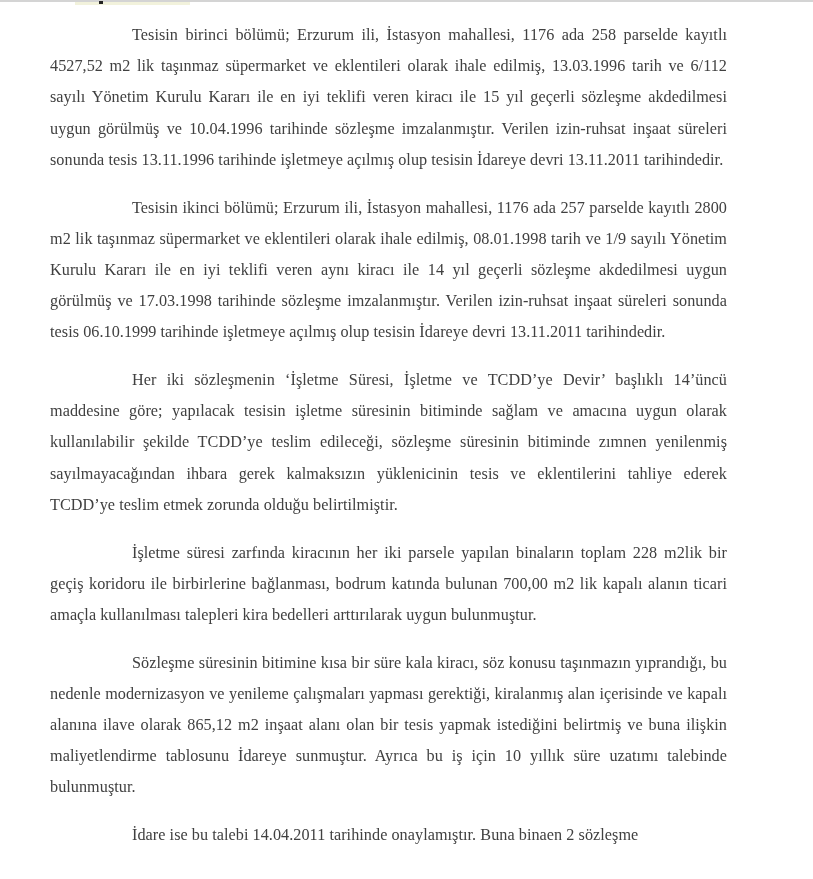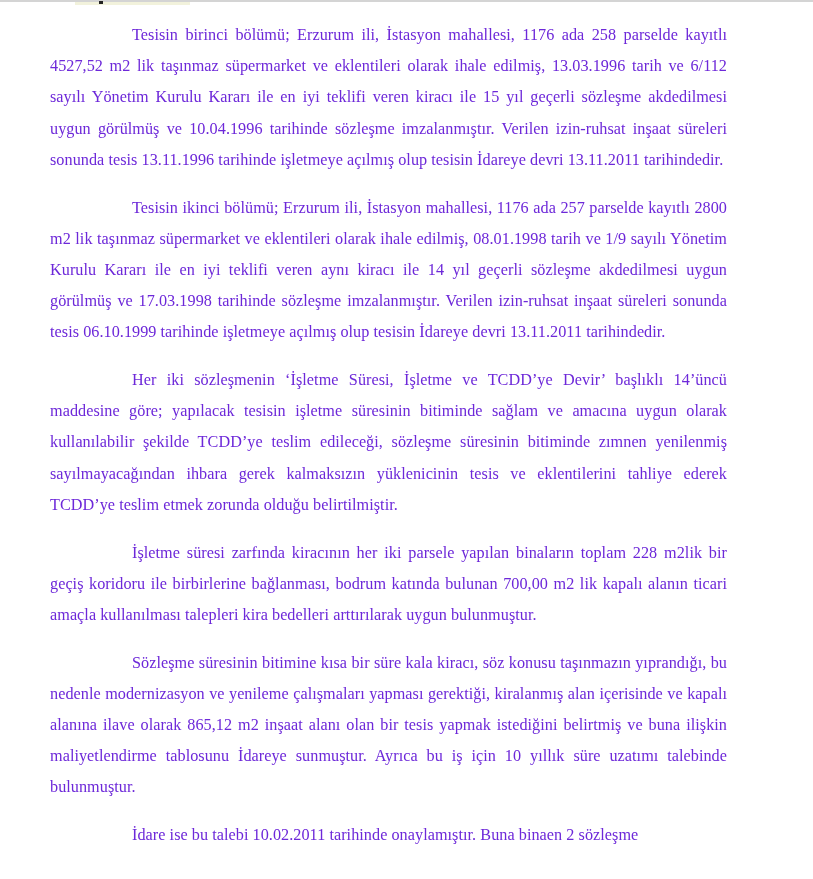--- a/index.html
+++ b/index.html
@@ -38,21 +38,21 @@
       background: #222222;
     }
     .page {
       position: absolute;
       left: 50px;
       top: 20px;
       width: 677px;
       font-family: "Liberation Serif", "DejaVu Serif", serif;
       font-size: 16.2px;
       line-height: 31.2px;
-      color: #6d28d9;
+      color: #404040;
     }
     .para {
       margin: 0 0 16.5px 0;
       text-indent: 82px;
       text-align: justify;
       letter-spacing: 0.05px;
     }
   </style>
 </head>
 <body>
@@ -60,14 +60,14 @@
 <div class="top-rule"></div>
 <div class="top-highlight"></div>
 <div class="top-mark"></div>
 
 <div class="page">
   <p class="para">Tesisin birinci bölümü; Erzurum ili, İstasyon mahallesi, 1176 ada 258 parselde kayıtlı 4527,52 m2 lik taşınmaz süpermarket ve eklentileri olarak ihale edilmiş, 13.03.1996 tarih ve 6/112 sayılı Yönetim Kurulu Kararı ile en iyi teklifi veren kiracı ile 15 yıl geçerli sözleşme akdedilmesi uygun görülmüş ve 10.04.1996 tarihinde sözleşme imzalanmıştır. Verilen izin-ruhsat inşaat süreleri sonunda tesis 13.11.1996 tarihinde işletmeye açılmış olup tesisin İdareye devri 13.11.2011 tarihindedir.</p>
   <p class="para">Tesisin ikinci bölümü; Erzurum ili, İstasyon mahallesi, 1176 ada 257 parselde kayıtlı 2800 m2 lik taşınmaz süpermarket ve eklentileri olarak ihale edilmiş, 08.01.1998 tarih ve 1/9 sayılı Yönetim Kurulu Kararı ile en iyi teklifi veren aynı kiracı ile 14 yıl geçerli sözleşme akdedilmesi uygun görülmüş ve 17.03.1998 tarihinde sözleşme imzalanmıştır. Verilen izin-ruhsat inşaat süreleri sonunda tesis 06.10.1999 tarihinde işletmeye açılmış olup tesisin İdareye devri 13.11.2011 tarihindedir.</p>
   <p class="para">Her iki sözleşmenin ‘İşletme Süresi, İşletme ve TCDD’ye Devir’ başlıklı 14’üncü maddesine göre; yapılacak tesisin işletme süresinin bitiminde sağlam ve amacına uygun olarak kullanılabilir şekilde TCDD’ye teslim edileceği, sözleşme süresinin bitiminde zımnen yenilenmiş sayılmayacağından ihbara gerek kalmaksızın yüklenicinin tesis ve eklentilerini tahliye ederek TCDD’ye teslim etmek zorunda olduğu belirtilmiştir.</p>
   <p class="para">İşletme süresi zarfında kiracının her iki parsele yapılan binaların toplam 228 m2lik bir geçiş koridoru ile birbirlerine bağlanması, bodrum katında bulunan 700,00 m2 lik kapalı alanın ticari amaçla kullanılması talepleri kira bedelleri arttırılarak uygun bulunmuştur.</p>
   <p class="para">Sözleşme süresinin bitimine kısa bir süre kala kiracı, söz konusu taşınmazın yıprandığı, bu nedenle modernizasyon ve yenileme çalışmaları yapması gerektiği, kiralanmış alan içerisinde ve kapalı alanına ilave olarak 865,12 m2 inşaat alanı olan bir tesis yapmak istediğini belirtmiş ve buna ilişkin maliyetlendirme tablosunu İdareye sunmuştur. Ayrıca bu iş için 10 yıllık süre uzatımı talebinde bulunmuştur.</p>
-  <p class="para">İdare ise bu talebi 10.02.2011 tarihinde onaylamıştır. Buna binaen 2 sözleşme</p>
+  <p class="para">İdare ise bu talebi 14.04.2011 tarihinde onaylamıştır. Buna binaen 2 sözleşme</p>
 </div>
 
 </body></html>

